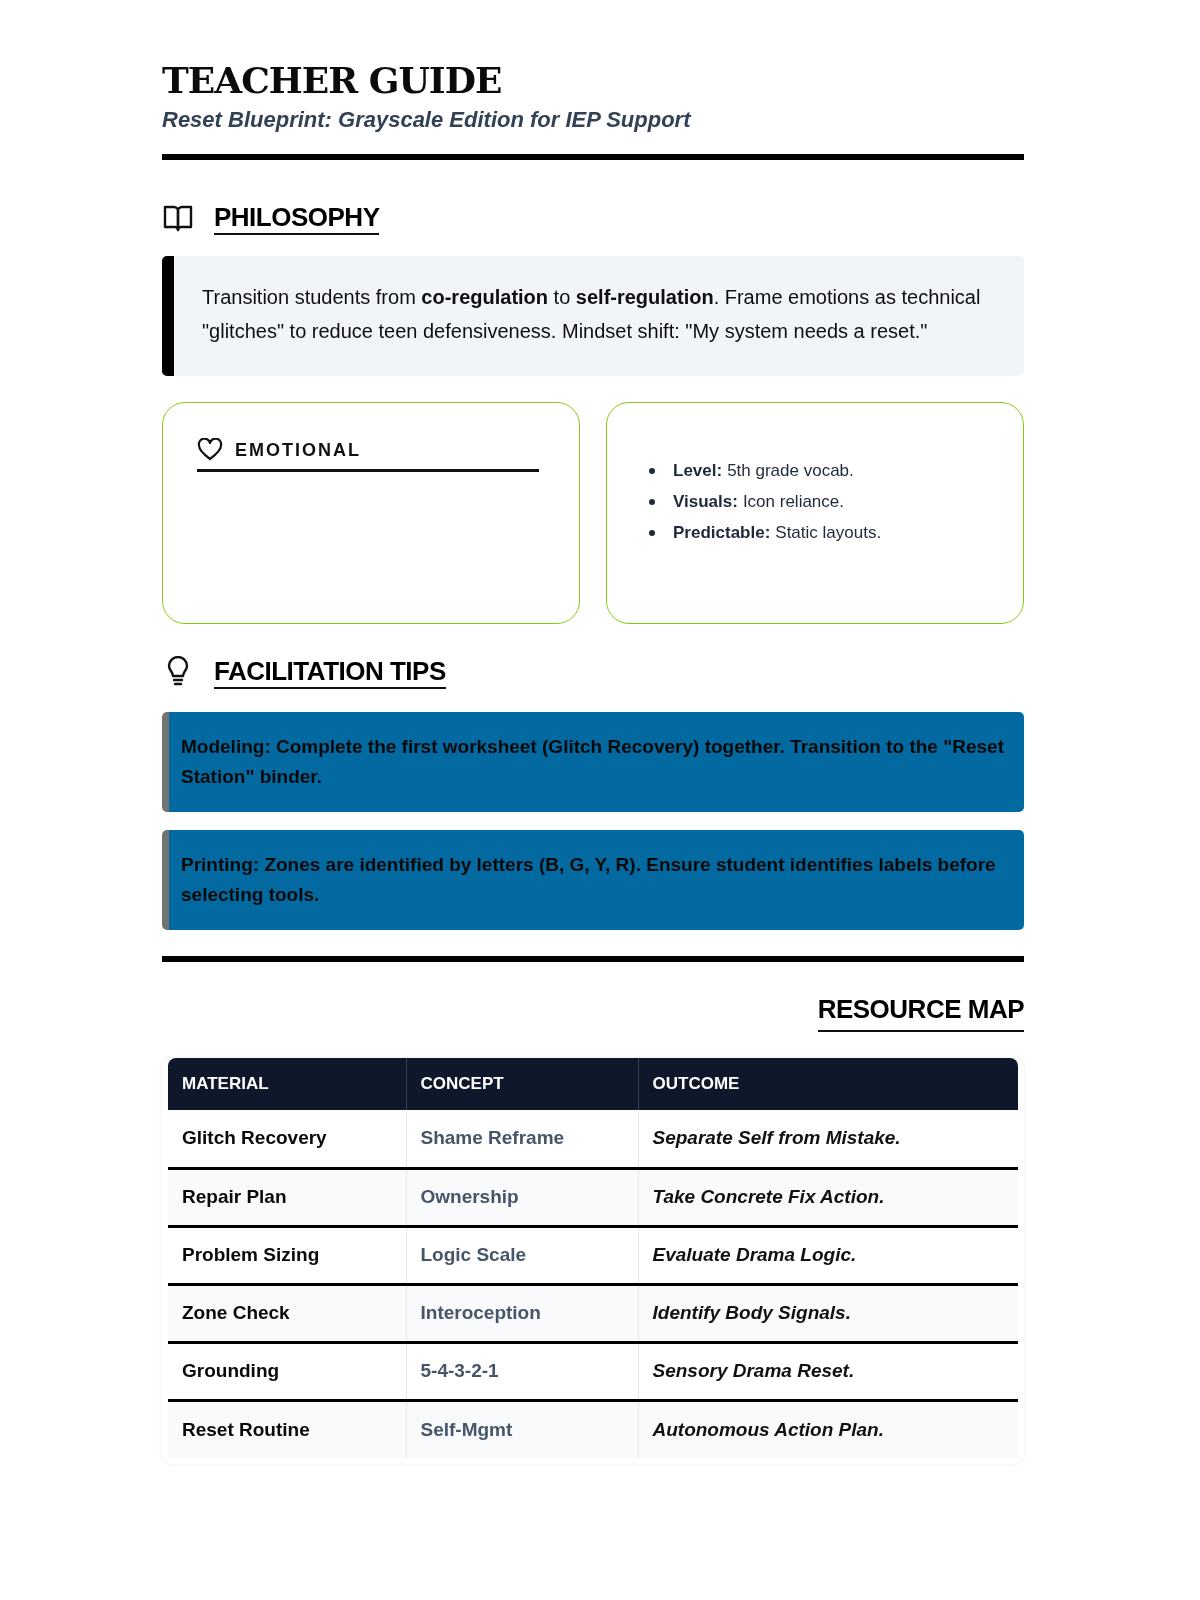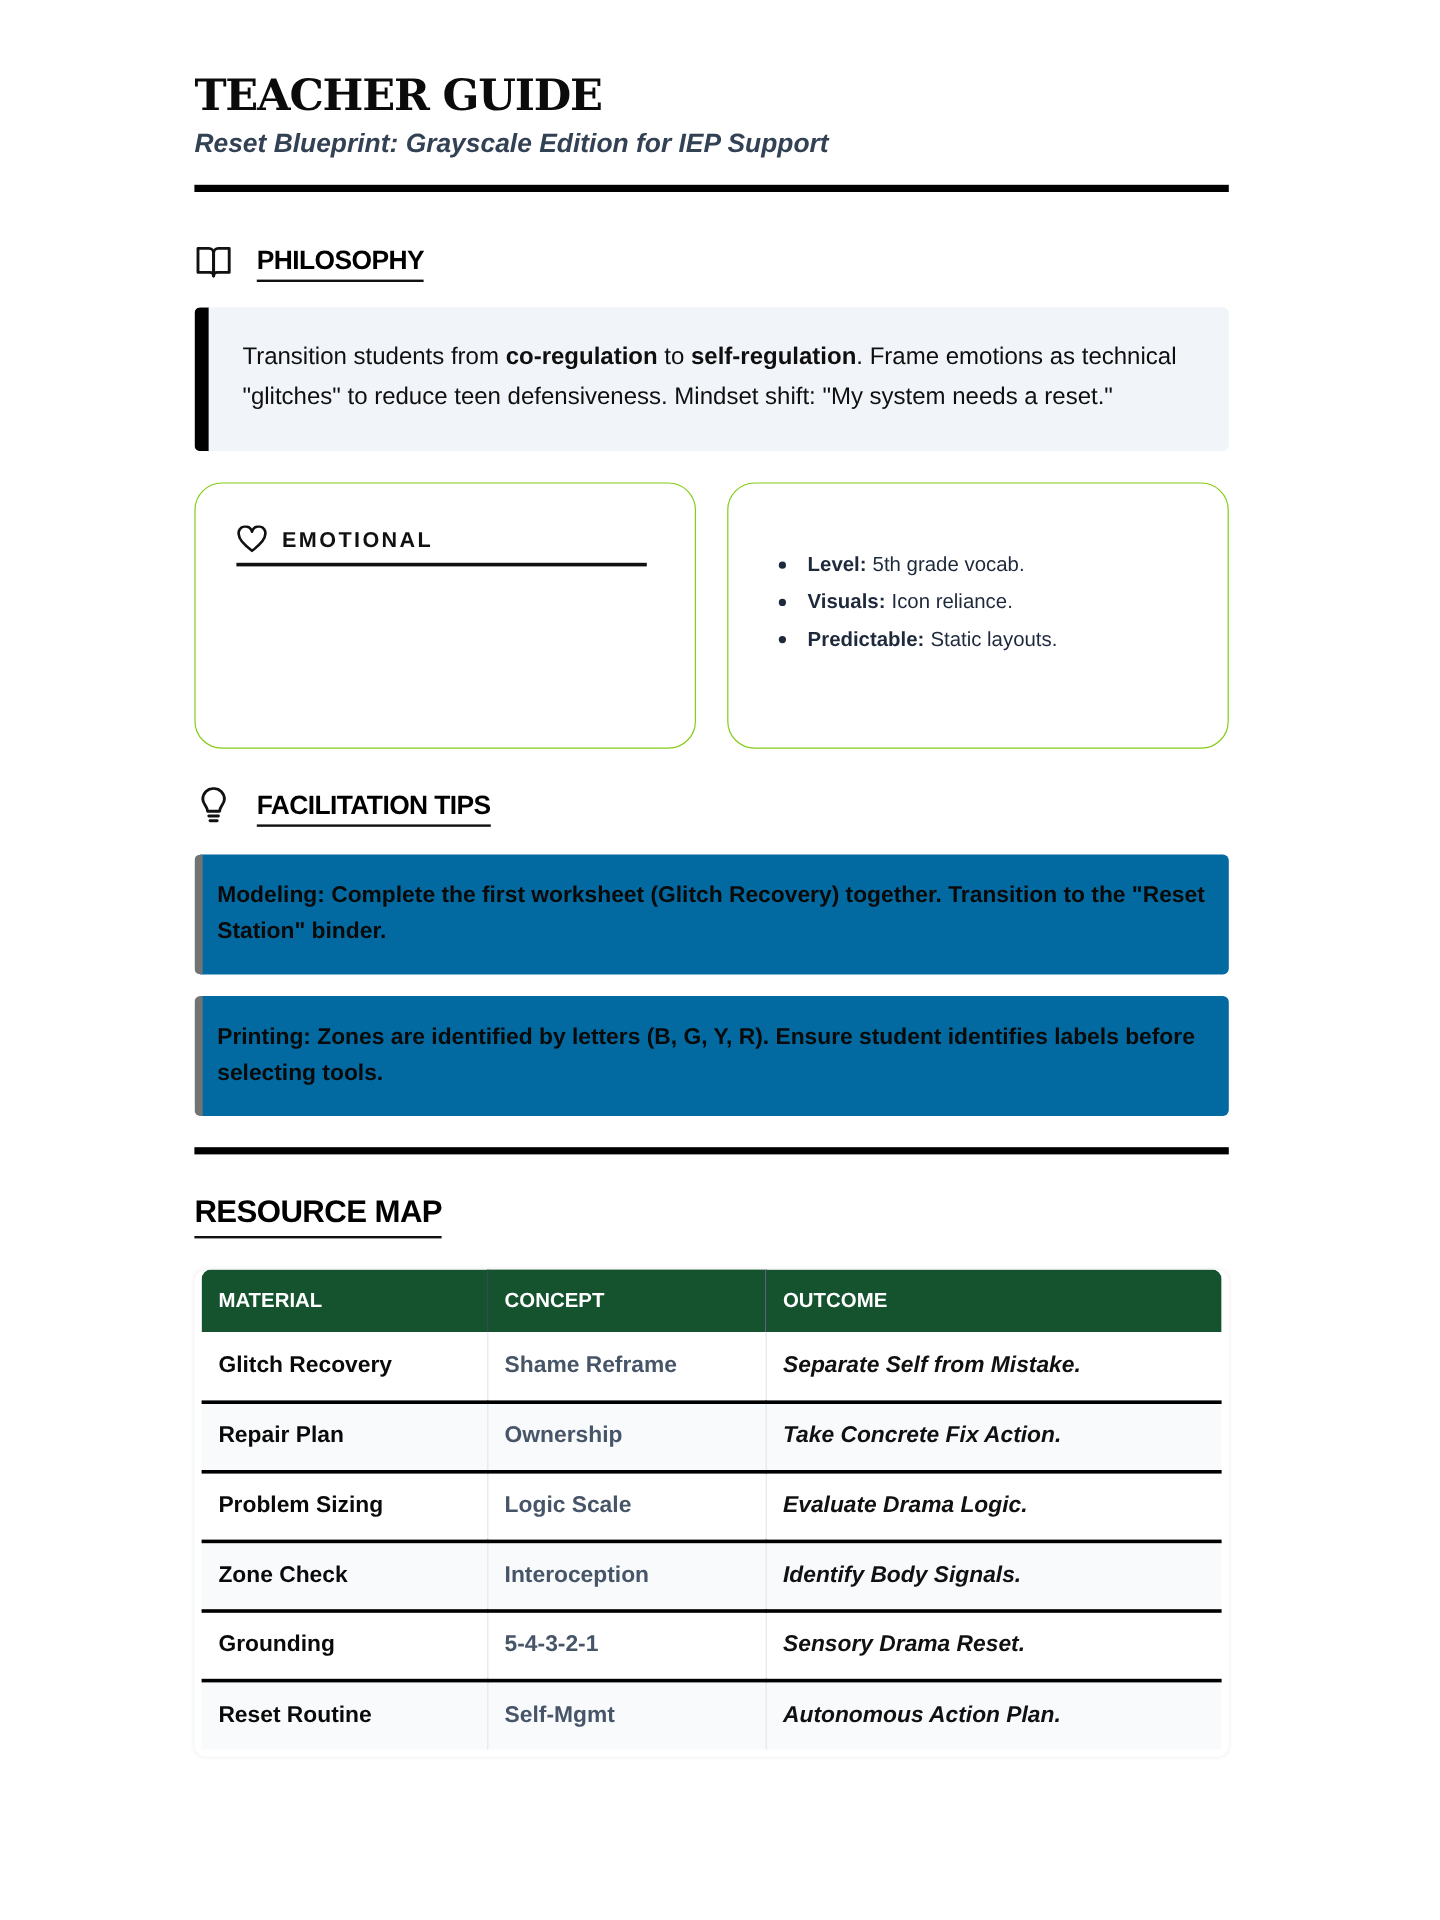--- a/index.html
+++ b/index.html
@@ -47,21 +47,21 @@
     .section-head .icon {
       width: 32px;
       height: 32px;
       display: flex;
       align-items: center;
       justify-content: center;
       margin-right: 20px;
     }
     .section-head .heading {
       font-weight: 700;
-      font-size: 22px;
+      font-size: 26px;
       letter-spacing: -0.5px;
       border-bottom: 2px solid #111;
       line-height: 32px;
       padding-bottom: 0;
     }
     .sec-philosophy { margin-top: 38px; }
     
     .callout {
       margin-top: 18px;
       background: #f1f4f9;
@@ -137,41 +137,41 @@
       color: #0a0a0a;
     }
     .tip-1 { margin-top: 20px; }
     .tip-2 { margin-top: 18px; }
     .rule-mid {
       height: 6px;
       background: #000;
       margin-top: 26px;
     }
     
-    .rm-title-wrap { text-align: left; margin-top: 30px; }
+    .rm-title-wrap { text-align: right; margin-top: 30px; }
     .rm-title {
       display: inline-block;
       font-weight: 700;
       font-size: 26px;
       letter-spacing: -0.5px;
       line-height: 34px;
       border-bottom: 2px solid #111;
       padding-bottom: 4px;
     }
     .table-wrap {
       margin-top: 26px;
       padding: 0 6px 6px 6px;
       border-radius: 10px;
       box-shadow: 0 0 4px rgba(0,0,0,0.08);
     }
     table {
       width: 100%;
       border-collapse: collapse;
     }
-    thead tr { background: #14532d; }
+    thead tr { background: #0f172a; }
     th {
       color: #fff;
       font-size: 17px;
       font-weight: 700;
       text-align: left;
       height: 52px;
       padding: 0 14px;
       border-right: 1px solid #334155;
     }
     th:first-child { border-top-left-radius: 8px; }

